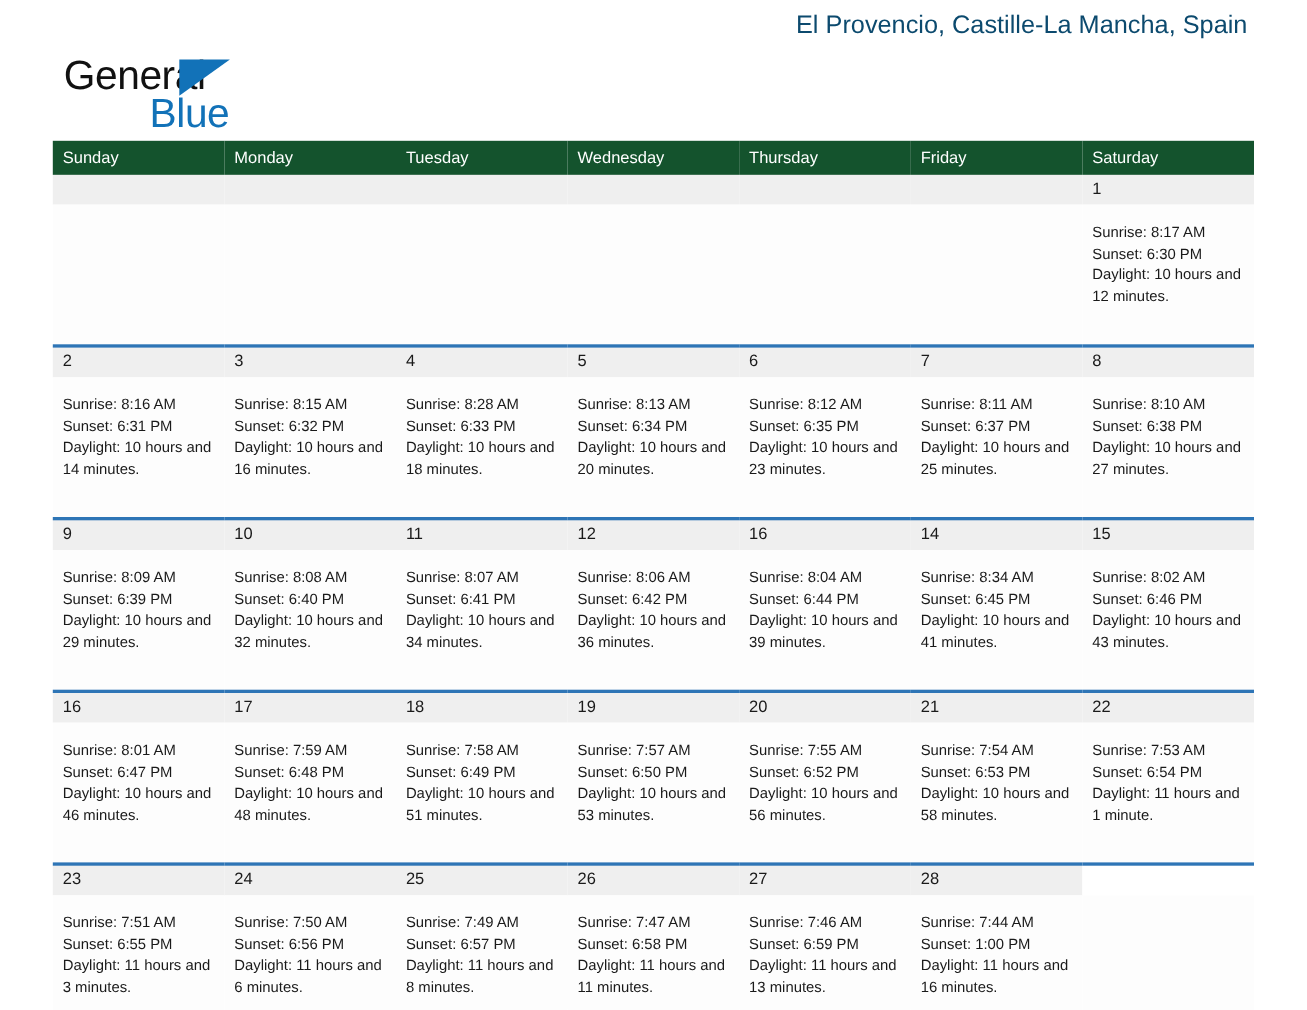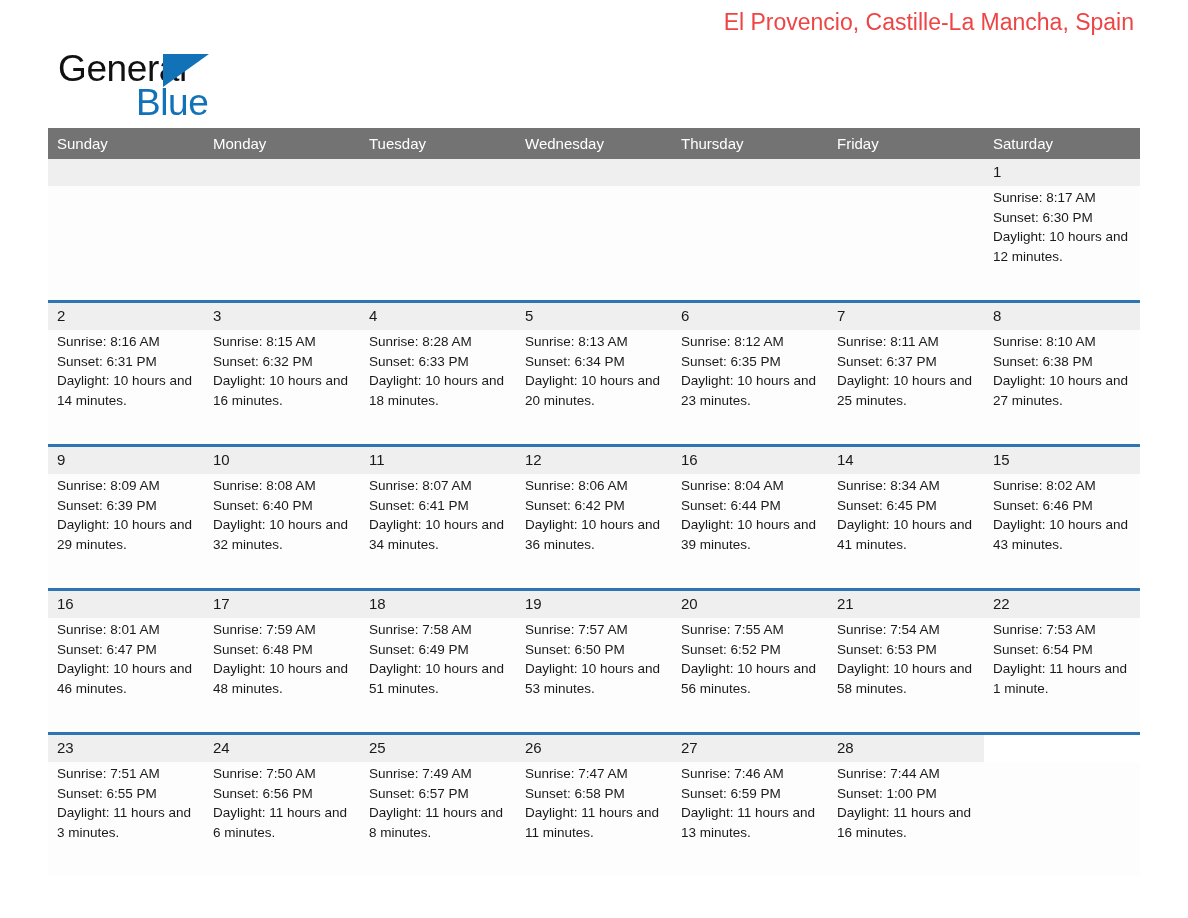--- a/index.html
+++ b/index.html
@@ -70,33 +70,33 @@
     font-size: 44px;
     font-weight: normal;
     color: #000000;
     line-height: 1.05;
     margin: 0;
     letter-spacing: -0.3px;
   }
   .location-title {
     font-size: 23px;
     font-weight: normal;
-    color: #ef4444;
+    color: #0c4a6e;
     margin: 10px 0 0 0;
     line-height: 1.1;
   }
 
   
   .calendar {
     width: 1092px;
     border-collapse: collapse;
     table-layout: fixed;
   }
   .weekday-row th {
-    background: #737373;
+    background: #14532d;
     color: #ffffff;
     font-size: 15px;
     font-weight: normal;
     text-align: left;
     padding: 6px 0 7px 9px;
     height: 18px;
   }
   .week-row .daynum-cell {
     background: #efefef;
     font-size: 15px;
@@ -111,21 +111,21 @@
   }
   .week-row .daynum-cell.empty-band {
     background: #efefef;
   }
   .week-row .daynum-cell.blank {
     background: #ffffff;
   }
   .week-row .info-cell {
     background: #fdfdfd;
     vertical-align: top;
-    padding: 2px 10px 0 9px;
+    padding: 15px 10px 0 9px;
     font-size: 13.5px;
     line-height: 19.7px;
     color: #1a1a1a;
     height: 112px;
   }
   .info-cell .line {
     white-space: nowrap;
   }
   .info-cell .daylight {
     white-space: normal;

